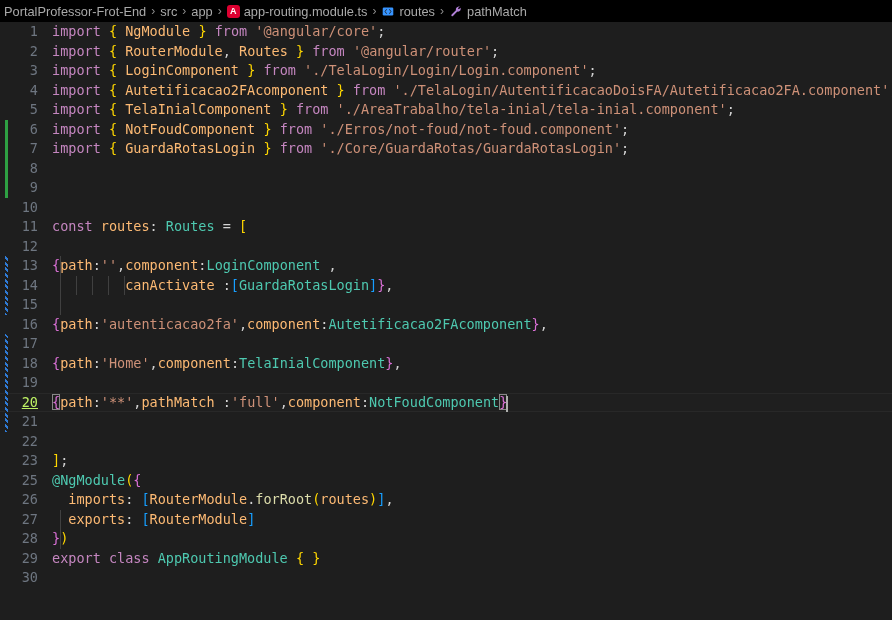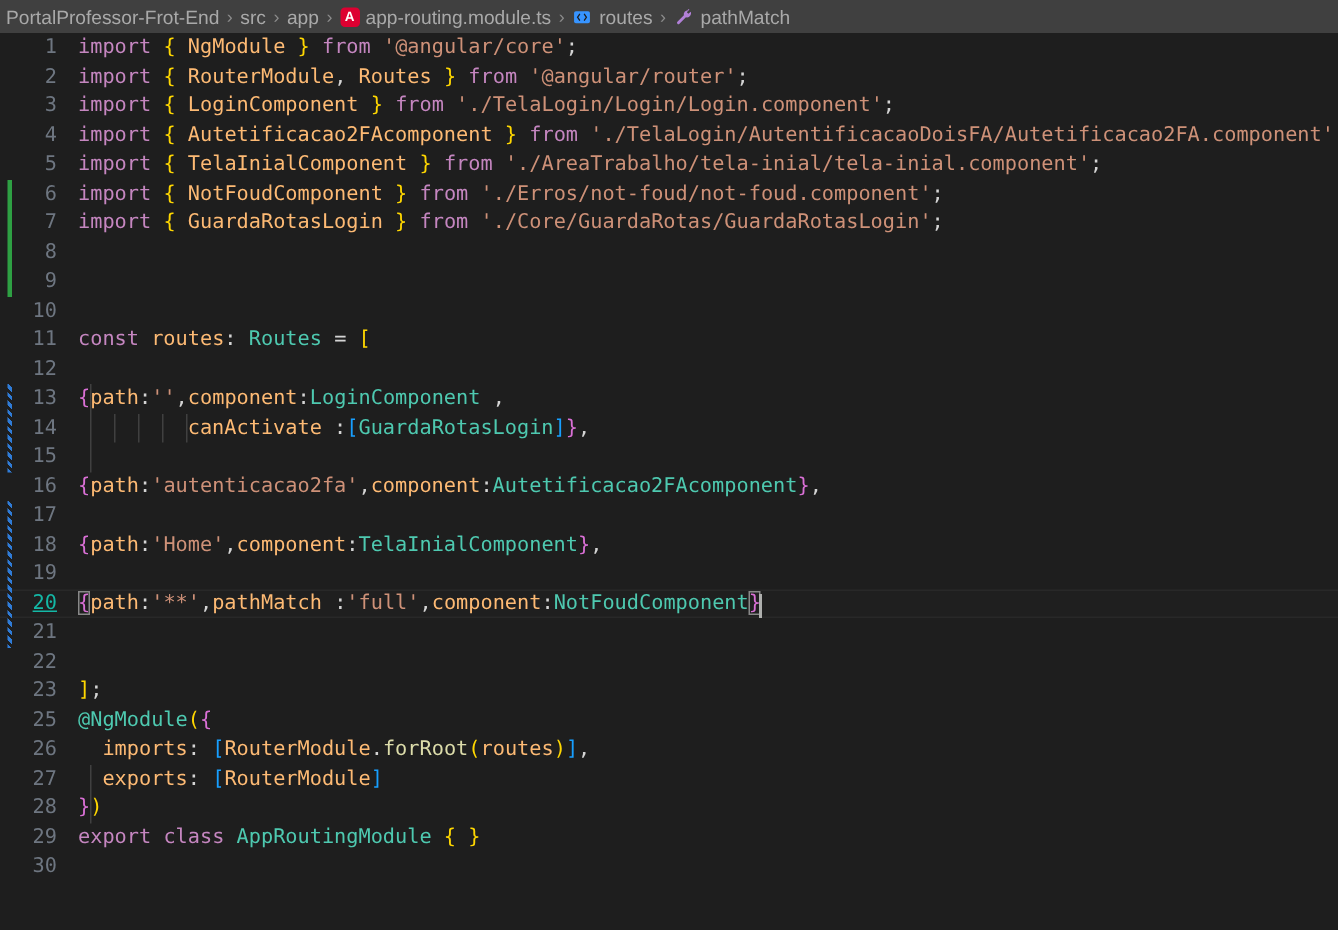--- a/index.html
+++ b/index.html
@@ -9,21 +9,21 @@
     font-family: "DejaVu Sans Mono", monospace;
     overflow: hidden;
   }
 
   
   .breadcrumb {
     height: 22px;
     display: flex;
     align-items: center;
     padding-left: 2px;
-    background: #404040;
+    background: #000000;
     font-family: "Liberation Sans", sans-serif;
     font-size: 12.8px;
     color: #a9a9a9;
     white-space: nowrap;
     user-select: none;
   }
   .bc-seg { display: flex; align-items: center; gap: 4px; padding: 0 2px; }
   .bc-sep { color: #8c8c8c; font-size: 12px; padding: 0 3px; }
 
   .ico { display: inline-flex; align-items: center; justify-content: center; }
@@ -67,21 +67,21 @@
   .ln {
     width: 38px;
     flex: 0 0 38px;
     text-align: right;
     color: #6e7681;
     padding-right: 0px;
     user-select: none;
     position: relative;
     z-index: 2;
   }
-  .row.active .ln { color: #14b8a6; text-decoration: underline; }
+  .row.active .ln { color: #bef264; text-decoration: underline; }
   .gut {
     width: 14px;
     flex: 0 0 14px;
     position: relative;
     z-index: 2;
   }
   .code {
     padding-left: 0px;
     position: relative;
     z-index: 2;

